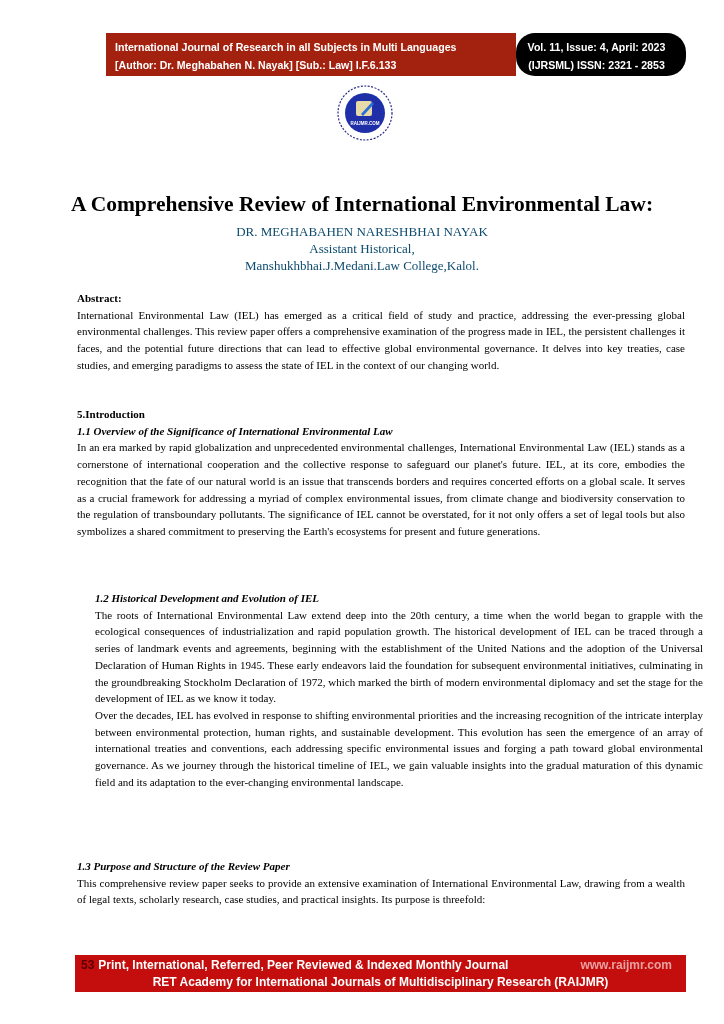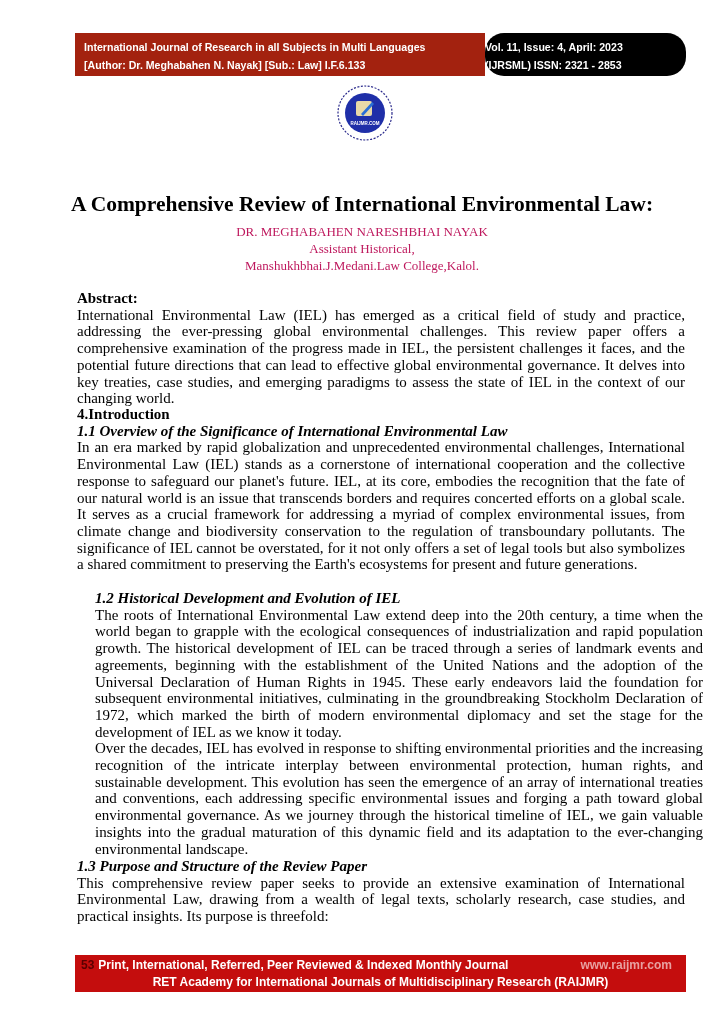--- a/index.html
+++ b/index.html
@@ -1,23 +1,23 @@
 <!DOCTYPE html>
 <html><head>
 <meta charset="utf-8">
 <style>
   html, body { margin: 0; padding: 0; background: #ffffff; }
   body { width: 724px; height: 1024px; position: relative; overflow: hidden; }
   .hdr { position: absolute; left: 75px; top: 33px; width: 611px; height: 43px; display: flex; }
-  .hdr-left { background: #a3220f; width: 410px; color: #fff; font-family: "Liberation Sans", sans-serif; font-size: 10.6px; font-weight: bold; padding: 5px 0 0 9px; box-sizing: border-box; line-height: 18px; white-space: nowrap; }
-  .hdr-right { background: #000; flex: 1; color: #fff; font-family: "Liberation Sans", sans-serif; font-size: 10.6px; font-weight: bold; padding: 5px 9px 0 0; box-sizing: border-box; line-height: 18px; text-align: left; white-space: nowrap; border-radius: 19px; }
+  .hdr-left { background: #a3220f; width: 410px; color: #fff; font-family: "Liberation Sans", sans-serif; font-size: 10.6px; font-weight: bold; padding: 5px 0 0 9px; box-sizing: border-box; line-height: 18px; white-space: nowrap; margin-left: 31px; }
+  .hdr-right { background: #000; flex: 1; color: #fff; font-family: "Liberation Sans", sans-serif; font-size: 10.6px; font-weight: bold; padding: 5px 9px 0 0; box-sizing: border-box; line-height: 18px; text-align: center; white-space: nowrap; border-radius: 19px; }
   .logo { position: absolute; left: 337px; top: 85px; width: 56px; height: 56px; }
   .title { position: absolute; left: 40px; width: 644px; top: 152px; text-align: center; font-family: "Liberation Serif", serif; font-weight: bold; font-size: 21.5px; line-height: 25px; color: #000; margin-top: 40px; }
-  .author { position: absolute; left: 40px; width: 644px; top: 223px; text-align: center; font-family: "Liberation Serif", serif; font-size: 13px; line-height: 17px; color: #be185d; }
-  .body { position: absolute; left: 77px; width: 608px; font-family: "Liberation Serif", serif; font-size: 15px; line-height: 16.7px; color: #000; text-align: justify; }
+  .author { position: absolute; left: 40px; width: 644px; top: 223px; text-align: center; font-family: "Liberation Serif", serif; font-size: 13px; line-height: 17px; color: #0c4a6e; }
+  .body { position: absolute; left: 77px; width: 608px; font-family: "Liberation Serif", serif; font-size: 11px; line-height: 16.7px; color: #000; text-align: justify; }
   .h { font-weight: bold; }
   .hi { font-weight: bold; font-style: italic; }
   p { margin: 0; }
   .ftr { position: absolute; left: 75px; top: 955px; width: 611px; height: 37px; background: #c40d0d; font-family: "Liberation Sans", sans-serif; font-weight: bold; font-size: 12px; color: #fff; }
   .ftr .l1 { position: absolute; left: 6px; top: 3px; white-space: nowrap; }
   .ftr .pg { color: #5a0000; margin-right: 4px; }
   .ftr .url { position: absolute; right: 14px; top: 3px; color: #e8a0a0; }
   .ftr .l2 { position: absolute; left: 0; width: 100%; top: 20px; text-align: center; white-space: nowrap; }
 </style>
 </head>
@@ -51,21 +51,21 @@
   <div>Assistant Historical,</div>
   <div>Manshukhbhai.J.Medani.Law College,Kalol.</div>
 </div>
 
 <div class="body" style="top:290px;">
   <p class="h">Abstract:</p>
   <p>International Environmental Law (IEL) has emerged as a critical field of study and practice, addressing the ever-pressing global environmental challenges. This review paper offers a comprehensive examination of the progress made in IEL, the persistent challenges it faces, and the potential future directions that can lead to effective global environmental governance. It delves into key treaties, case studies, and emerging paradigms to assess the state of IEL in the context of our changing world.</p>
 </div>
 
 <div class="body" style="top:406px;">
-  <p class="h">4.Introduction</p>
+  <p class="h">5.Introduction</p>
   <p class="hi">1.1 Overview of the Significance of International Environmental Law</p>
   <p>In an era marked by rapid globalization and unprecedented environmental challenges, International Environmental Law (IEL) stands as a cornerstone of international cooperation and the collective response to safeguard our planet's future. IEL, at its core, embodies the recognition that the fate of our natural world is an issue that transcends borders and requires concerted efforts on a global scale. It serves as a crucial framework for addressing a myriad of complex environmental issues, from climate change and biodiversity conservation to the regulation of transboundary pollutants. The significance of IEL cannot be overstated, for it not only offers a set of legal tools but also symbolizes a shared commitment to preserving the Earth's ecosystems for present and future generations.</p>
 </div>
 
 <div class="body" style="top:590px;margin-left:18px;">
   <p class="hi">1.2 Historical Development and Evolution of IEL</p>
   <p>The roots of International Environmental Law extend deep into the 20th century, a time when the world began to grapple with the ecological consequences of industrialization and rapid population growth. The historical development of IEL can be traced through a series of landmark events and agreements, beginning with the establishment of the United Nations and the adoption of the Universal Declaration of Human Rights in 1945. These early endeavors laid the foundation for subsequent environmental initiatives, culminating in the groundbreaking Stockholm Declaration of 1972, which marked the birth of modern environmental diplomacy and set the stage for the development of IEL as we know it today.</p>
   <p>Over the decades, IEL has evolved in response to shifting environmental priorities and the increasing recognition of the intricate interplay between environmental protection, human rights, and sustainable development. This evolution has seen the emergence of an array of international treaties and conventions, each addressing specific environmental issues and forging a path toward global environmental governance. As we journey through the historical timeline of IEL, we gain valuable insights into the gradual maturation of this dynamic field and its adaptation to the ever-changing environmental landscape.</p>
 </div>
 

